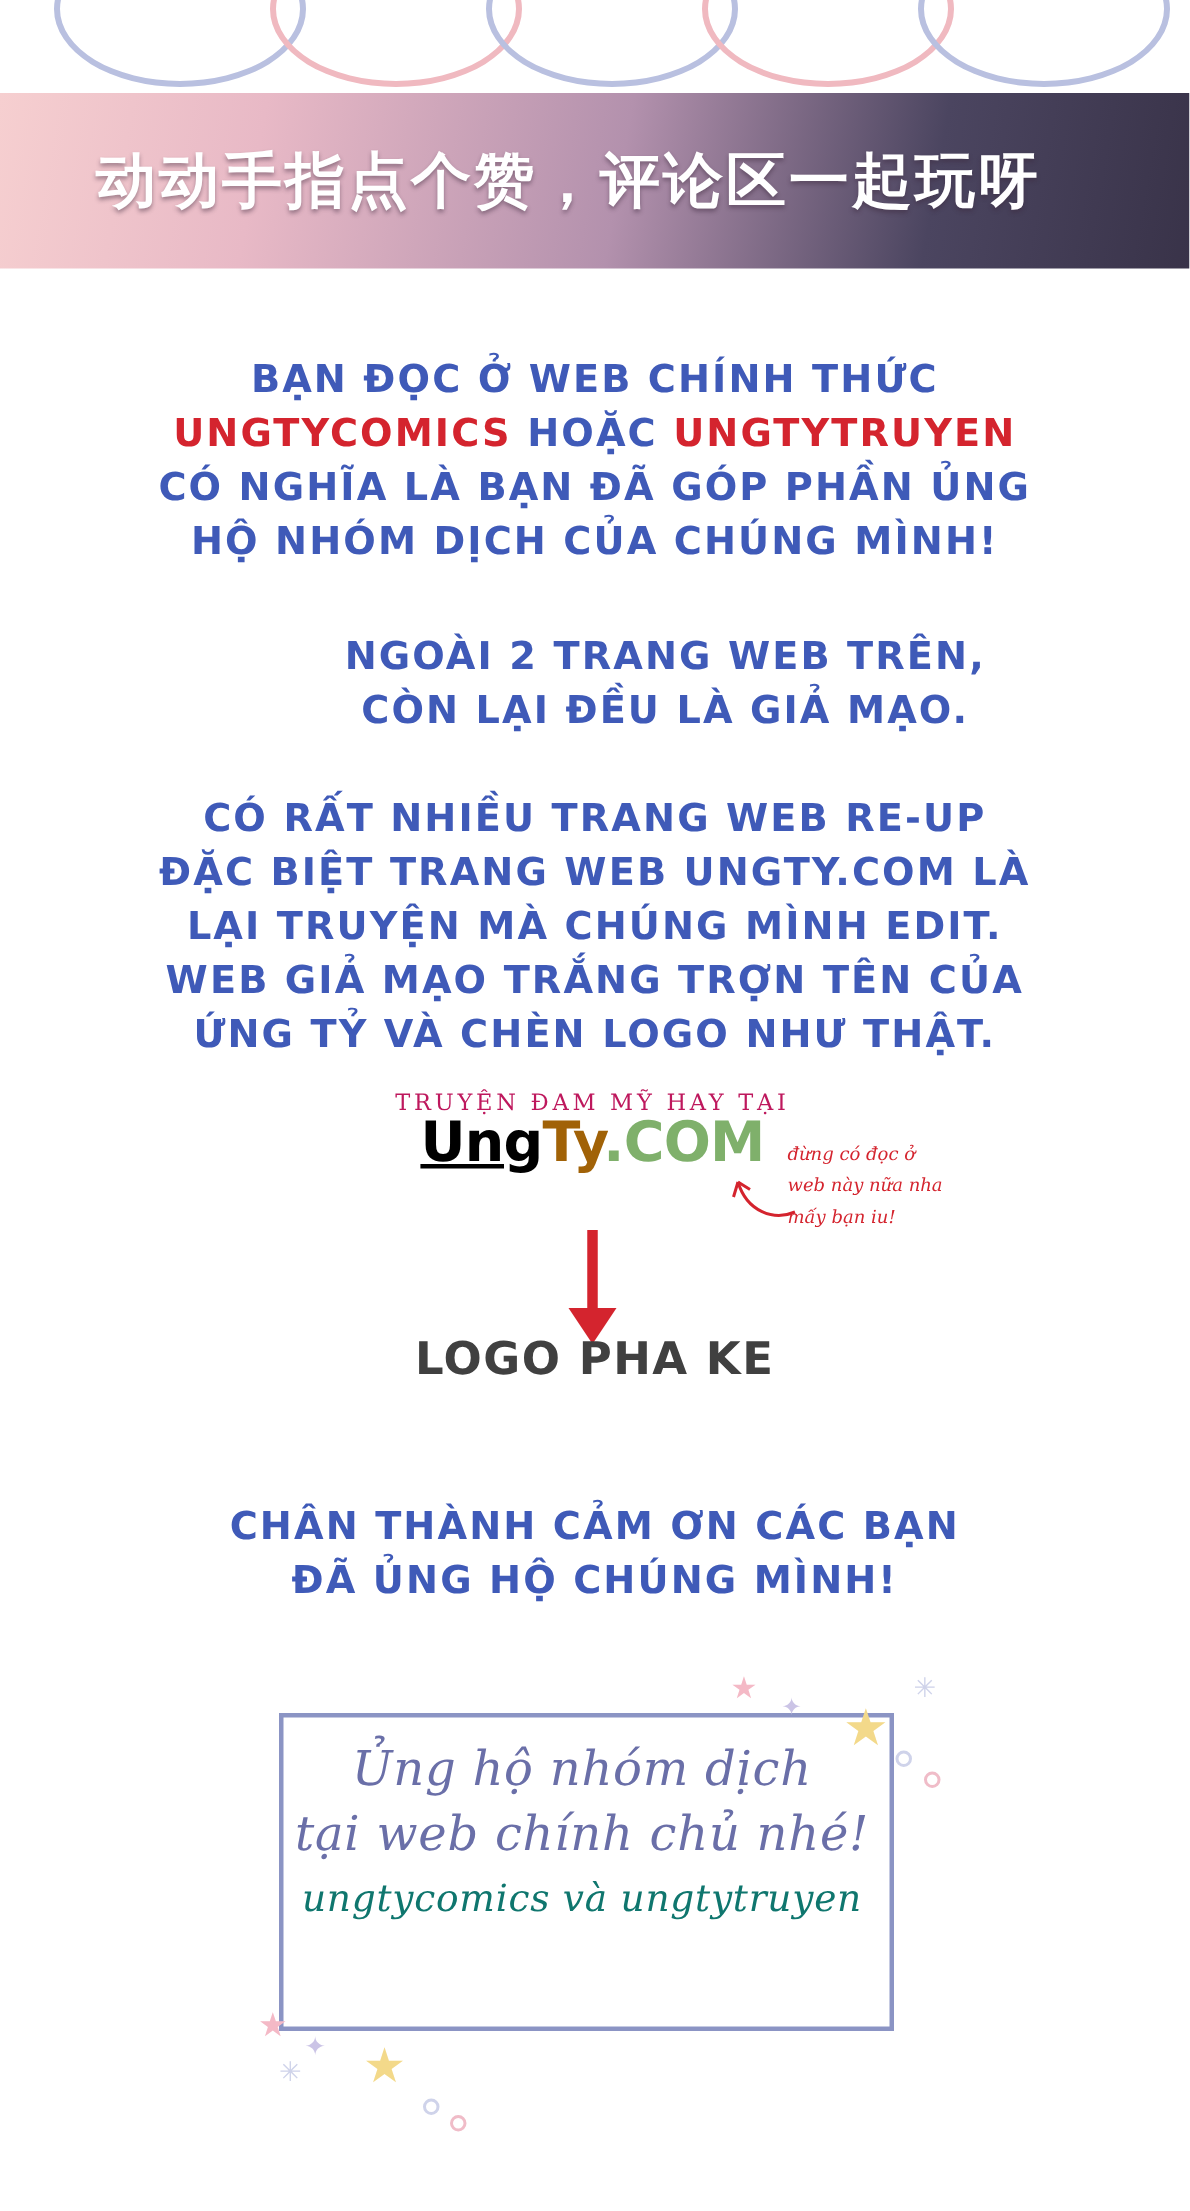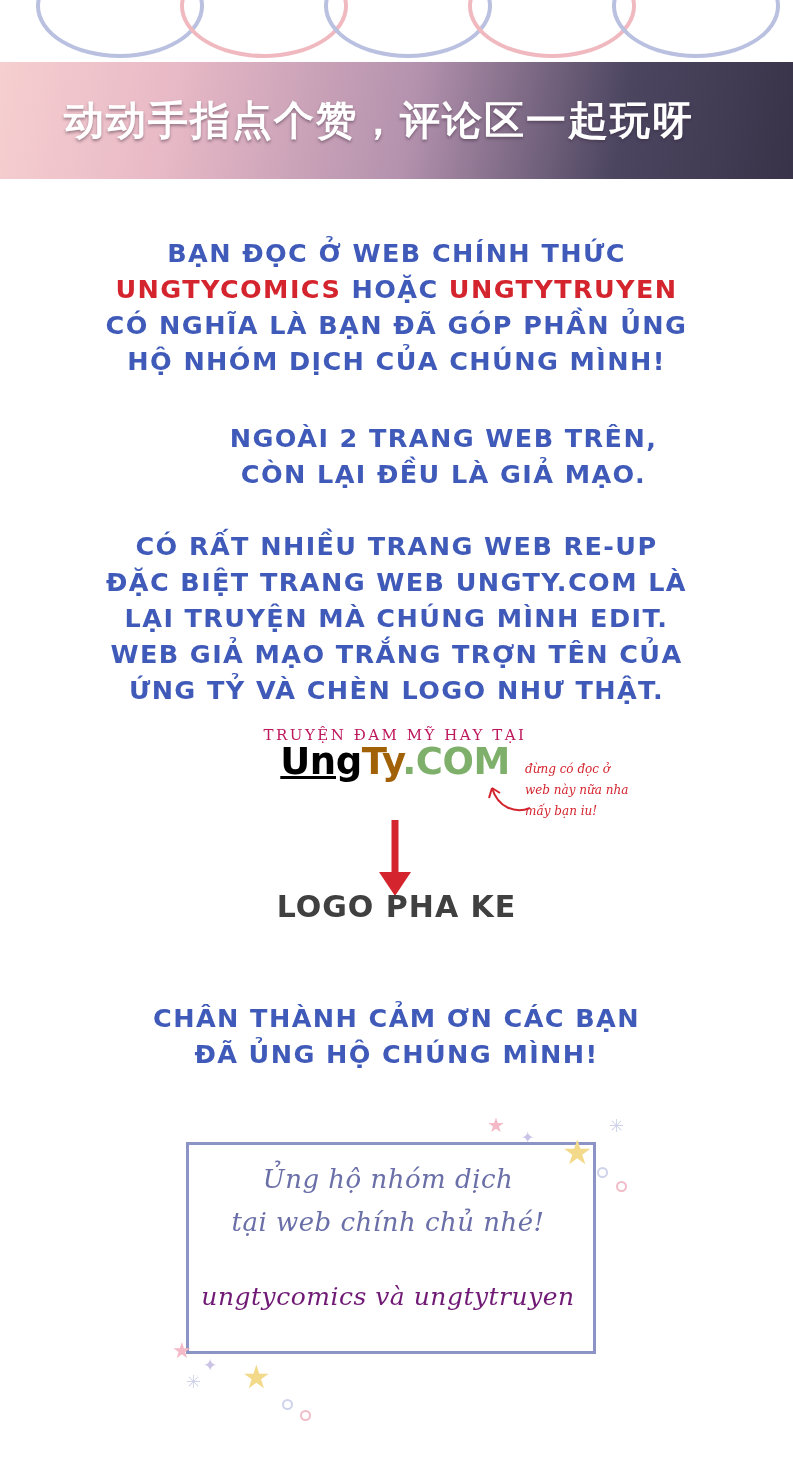--- a/index.html
+++ b/index.html
@@ -168,25 +168,25 @@
     position: absolute;
     left: 186px;
     top: 963px;
     width: 404px;
     text-align: center;
     font-family: "DejaVu Serif", serif;
     font-style: italic;
     color: #6a6fa8;
   }
   .card-line {
-    font-size: 26px;
+    font-size: 32px;
     line-height: 43px;
     letter-spacing: 0.5px;
   }
-  .card-line.last { color: #701a75; font-size: 25px; margin-top: 31px; }
+  .card-line.last { color: #0f766e; font-size: 25px; }
 
   
   .star {
     position: absolute;
     font-size: 26px;
     line-height: 1;
     color: #f3d98a;
   }
   .star.pink { color: #f4b9c6; }
   .star.lilac { color: #cbc4e6; }

